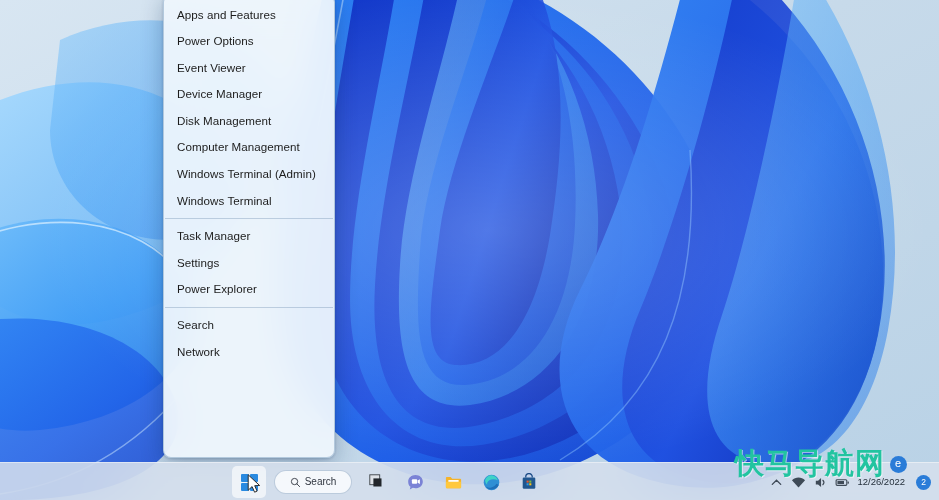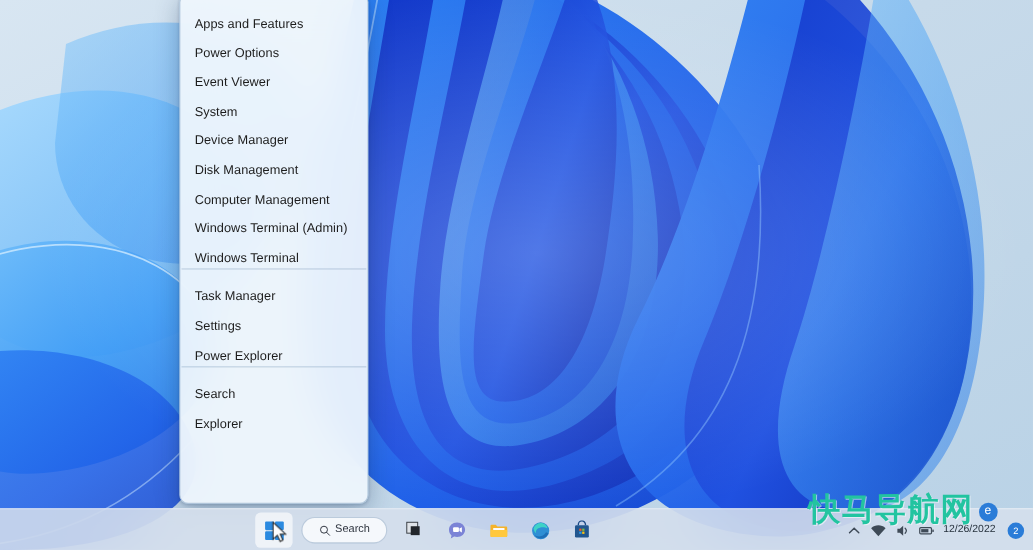--- a/index.html
+++ b/index.html
@@ -19,21 +19,21 @@
     position:absolute; left:163px; top:-6px; width:172px; height:464px;
     background:rgba(238,245,252,0.94);
     border:1px solid rgba(160,185,210,0.75);
     border-radius:8px;
     box-shadow:0 6px 22px rgba(10,40,80,0.30), 0 1px 3px rgba(10,40,80,0.20);
     padding:6px 0 7px 0;
     backdrop-filter:blur(16px);
   }
   .menu-group { }
   .menu-item {
-    height:26.6px; display:flex; align-items:flex-end;
+    height:26.6px; display:flex; align-items:center;
     padding:0 10px 0 13px; position:relative; cursor:default;
   }
   .menu-label {
     font-size:11.6px; color:#1c1c1c; letter-spacing:0.05px;
     white-space:nowrap; line-height:1;
   }
   .submenu-arrow { margin-left:auto; font-size:10px; color:#4a5560; line-height:1; padding-right:3px; }
   .menu-sep { height:1px; background:rgba(120,150,180,0.40); margin:4px 1px; }
 
   
@@ -176,23 +176,20 @@
     <div class="menu-item">
       <span class="menu-label">Apps and Features</span>
     </div>
     <div class="menu-item">
       <span class="menu-label">Power Options</span>
     </div>
     <div class="menu-item">
       <span class="menu-label">Event Viewer</span>
     </div>
     <div class="menu-item">
-      <span class="menu-label">System</span>
-    </div>
-    <div class="menu-item">
       <span class="menu-label">Device Manager</span>
     </div>
     <div class="menu-item">
       <span class="menu-label">Disk Management</span>
     </div>
     <div class="menu-item">
       <span class="menu-label">Computer Management</span>
     </div>
     <div class="menu-item">
       <span class="menu-label">Windows Terminal (Admin)</span>
@@ -216,21 +213,21 @@
     </div>
   </div>
 
   <div class="menu-sep"></div>
 
   <div class="menu-group">
     <div class="menu-item">
       <span class="menu-label">Search</span>
     </div>
     <div class="menu-item">
-      <span class="menu-label">Explorer</span>
+      <span class="menu-label">Network</span>
     </div>
   </div>
 
 </div>
 
 <div id="taskbar">
 
   <div id="taskbar-center">
 
     <div class="tb-btn active">

